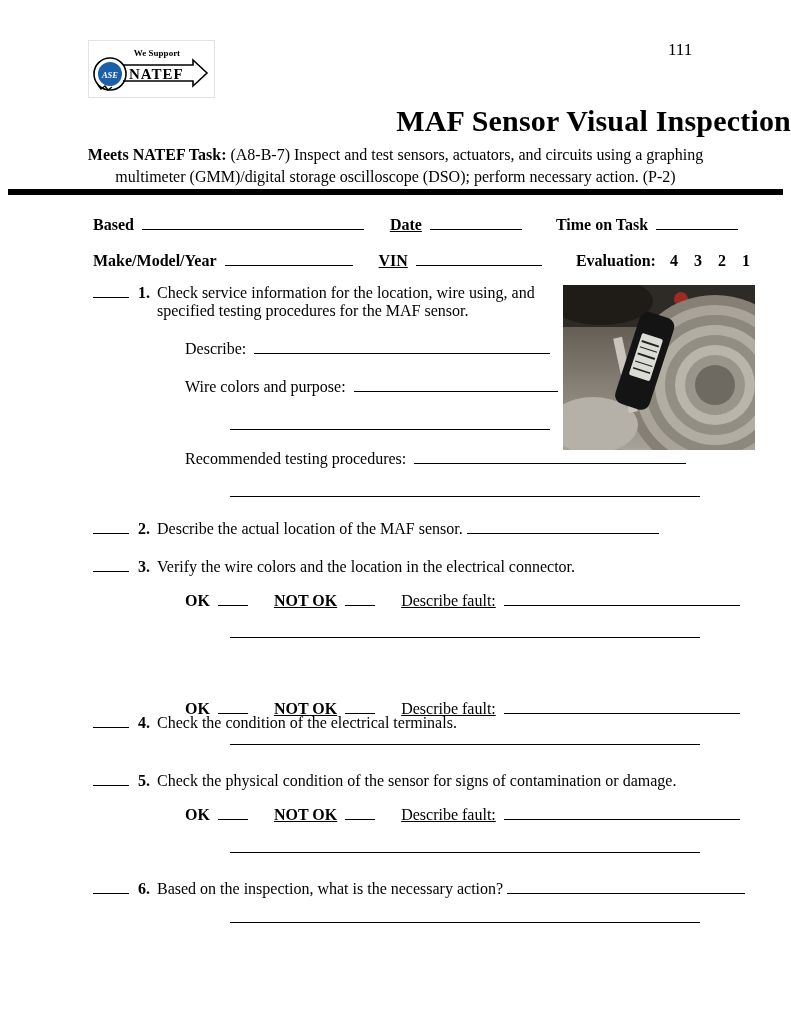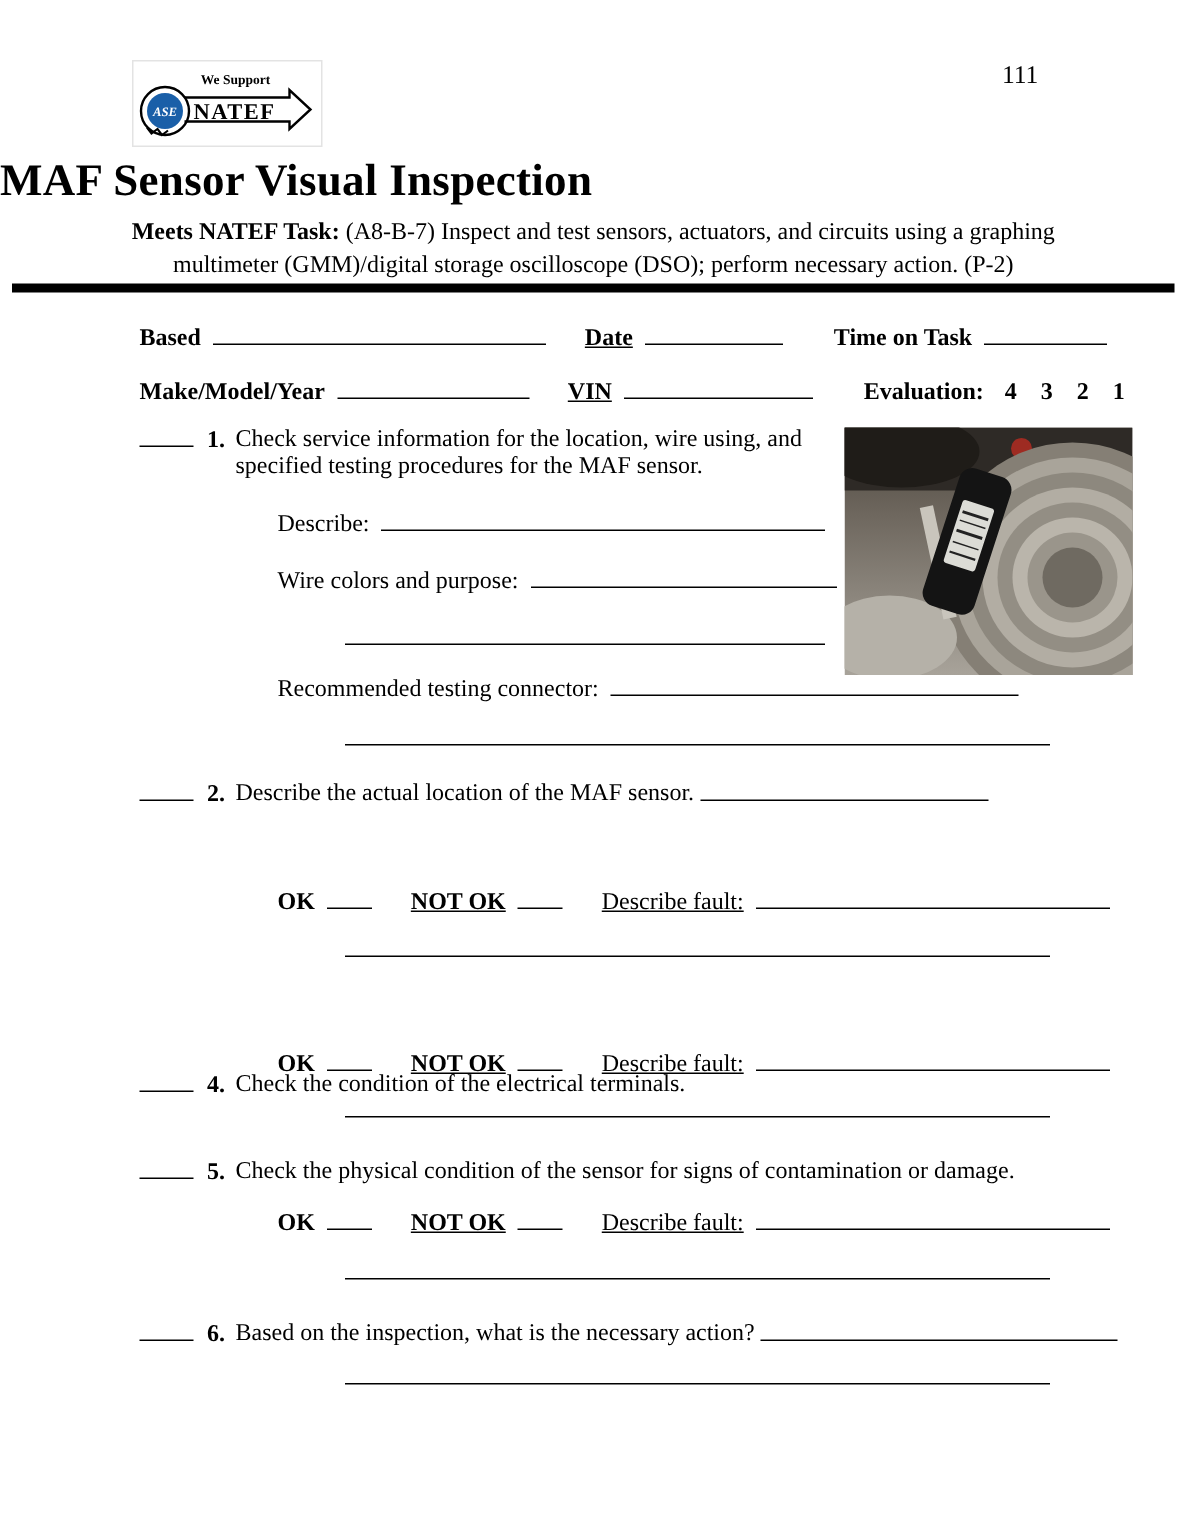--- a/index.html
+++ b/index.html
@@ -6,21 +6,21 @@
   html,body { background:#ffffff; }
   body { font-family:"Liberation Serif","DejaVu Serif",serif; color:#000; }
   .page { position:relative; width:791px; height:1024px; margin:0 auto; background:#fff; font-size:16px; overflow:hidden; }
   .bold { font-weight:bold; }
   .pre { white-space:pre; }
 
   .logo { position:absolute; left:88px; top:40px; width:127px; height:58px; border:1px solid #e3e3e3; background:#fff; }
 
   .page-number { position:absolute; left:668px; top:40px; font-size:17px; }
 
-  .title { position:absolute; top:104px; left:0; width:100%; text-align:left; font-size:30px; font-weight:bold; letter-spacing:0.2px; }
+  .title { position:absolute; top:104px; left:0; width:100%; text-align:right; font-size:30px; font-weight:bold; letter-spacing:0.2px; }
 
   .task { position:absolute; top:144px; left:50%; transform:translateX(-50%); width:632px; text-align:center; font-size:16px; line-height:1.35; }
 
   .rule { position:absolute; top:189px; left:8px; width:775px; height:6px; background:#000; }
 
   .row { position:absolute; left:93px; white-space:nowrap; }
   .blank { display:inline-block; height:14px; border-bottom:1.4px solid #000; margin:0 4px; }
   .ml18 { margin-left:18px;text-decoration:underline; }
   .ml26 { margin-left:26px; }
 
@@ -128,30 +128,33 @@
   </div>
 
   <div class="sub" style="top:378px;">
     <span>Wire colors and purpose:</span>
     <span class="blank" style="width:204px;"></span>
   </div>
 
   <div class="line" style="top:416px; left:230px; width:320px;"></div>
 
   <div class="sub" style="top:450px;">
-    <span>Recommended testing connector:</span>
+    <span>Recommended testing procedures:</span>
     <span class="blank" style="width:272px;"></span>
   </div>
 
   <div class="line" style="top:483px; left:230px; width:470px;"></div>
 
   <div class="item" style="top:520px;">
     <span class="blank lead"></span><span class="num">2.</span><span class="itext">Describe the actual location of the MAF sensor.</span><span class="blank" style="width:192px;"></span>
   </div>
 
+  <div class="item" style="top:558px;">
+    <span class="blank lead"></span><span class="num">3.</span><span class="itext">Verify the wire colors and the location in the electrical connector.</span>
+  </div>
 
   <div class="sub" style="top:592px;">
     <span class="bold">OK</span>
     <span class="blank" style="width:30px;"></span>
     <span class="bold ml18">NOT OK</span>
     <span class="blank" style="width:30px;"></span>
     <span class="ml18">Describe fault:</span>
     <span class="blank" style="width:236px;"></span>
   </div>
 

